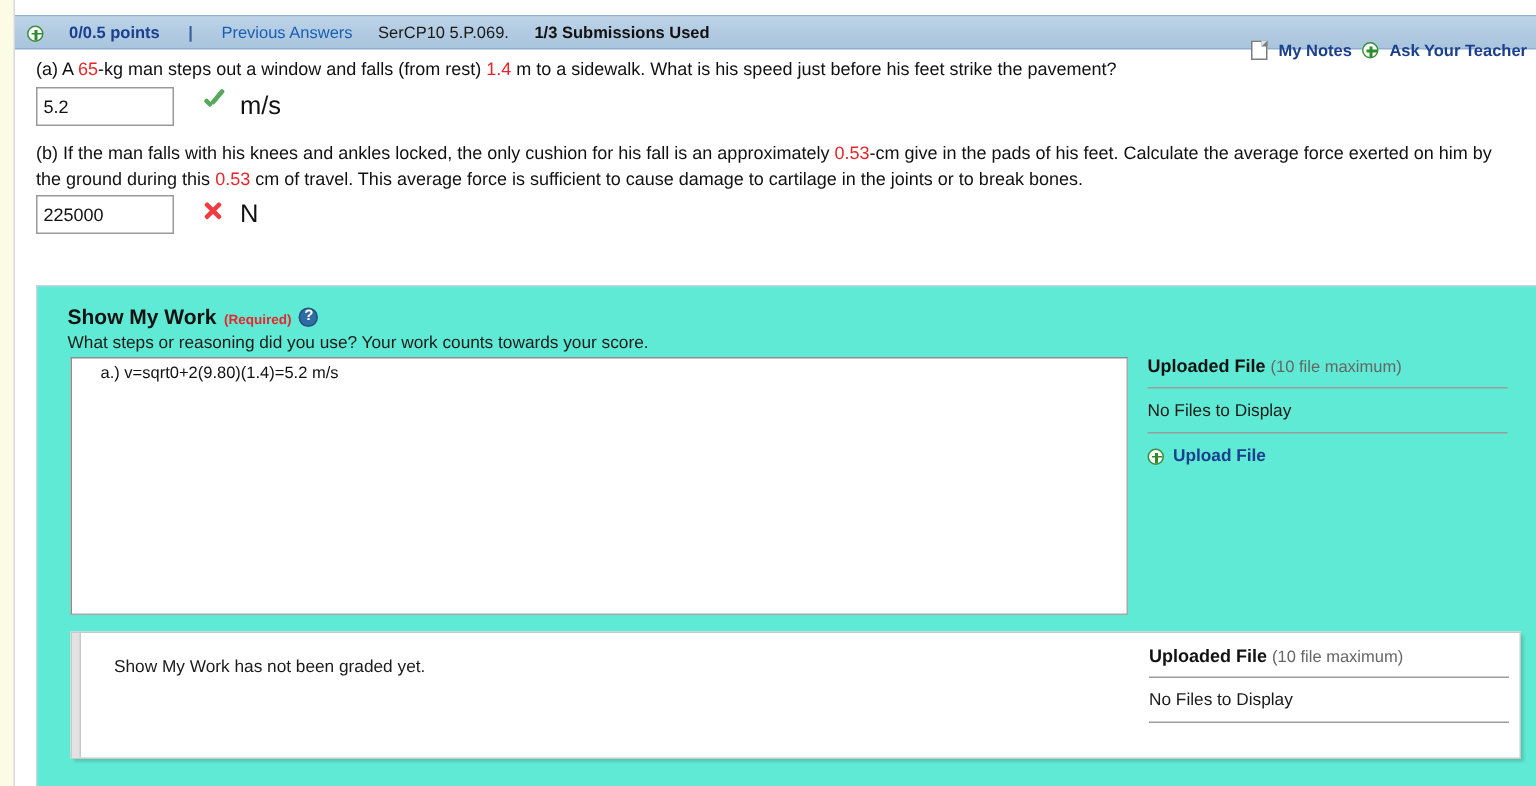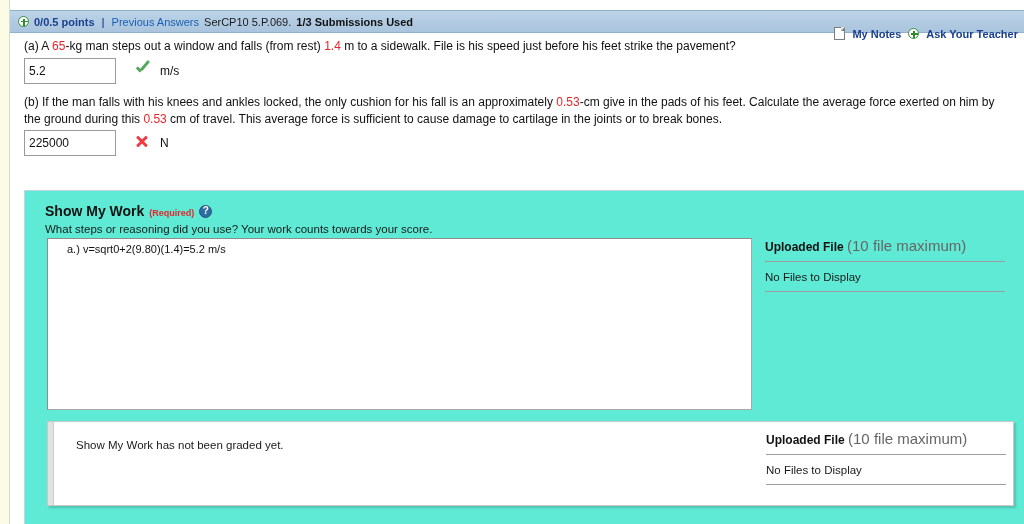--- a/index.html
+++ b/index.html
@@ -27,21 +27,21 @@
 
   
   .qbar {
     position: absolute; left: 0; top: 10px; width: 1014px; height: 23px;
     background: linear-gradient(to bottom, #bdd4e7 0%, #b2cbe2 50%, #a9c4dd 100%);
     border-top: 1px solid #8fb0cc;
     border-bottom: 1px solid #8fb0cc;
     display: flex; align-items: center;
     font-size: 11px;
   }
-  .qbar-left { display: flex; align-items: flex-start; gap: 5px; padding-left: 8px; }
+  .qbar-left { display: flex; align-items: flex-end; gap: 17px; padding-left: 8px; }
   .qbar-right { margin-left: auto; display: flex; align-items: center; gap: 7px; padding-right: 6px; margin-top: 24px; }
 
   .plus-circle {
     width: 11px; height: 11px; border-radius: 50%;
     background: #ffffff; border: 1px solid #3b8f3b;
     position: relative; display: inline-block; flex: 0 0 auto;
   }
   .plus-circle::before, .plus-circle::after {
     content: ""; position: absolute; background: #2e8b2e;
   }
@@ -97,21 +97,21 @@
     width: 12px; height: 2.8px; background: #57a85c;
     transform: rotate(-50deg); border-radius: 1px;
   }
   .x-mark { display: inline-block; width: 14px; height: 14px; position: relative; }
   .x-mark::before, .x-mark::after {
     content: ""; position: absolute; left: 0; top: 5.5px;
     width: 14px; height: 3px; background: #ef3b41; border-radius: 1px;
   }
   .x-mark::before { transform: rotate(45deg); }
   .x-mark::after  { transform: rotate(-45deg); }
-  .unit { font-size: 12px; color: #111; margin-left: 6px; }
+  .unit { font-size: 17px; color: #111; margin-left: 6px; }
 
   
   .smw-panel {
     position: absolute; left: 14px; top: 190px;
     width: 1006px; height: 334px;
     background: #5eead4;
     border-top: 1px solid #c4d3e0;
     border-left: 1px solid #c4d3e0;
   }
   .smw-panel::after {
@@ -139,21 +139,21 @@
     font-family: "Liberation Sans", sans-serif;
     font-size: 11px; color: #111; line-height: 15px;
     padding: 3px 19px; resize: none; outline: none;
     overflow: hidden;
   }
 
   
   .upload-col { position: absolute; left: 740px; top: 46px; width: 240px; }
   .uf-head { font-size: 12px; color: #111; padding-bottom: 7px; }
   .uf-head b { font-weight: bold; }
-  .uf-sub { font-size: 15px; color: #666; }
+  .uf-sub { font-size: 11px; color: #666; }
   .uf-rule { height: 1px; background: #9d9d9d; width: 100%; }
   .uf-empty { font-size: 11.5px; color: #1a1a1a; padding: 9px 0 8px 0; }
   .uf-upload-row { display: flex; align-items: center; gap: 6px; padding-top: 9px; }
   .uf-upload-link { color: #1a3f8f; font-weight: bold; font-size: 11.5px; text-decoration: none; }
 
   
   .graded-panel {
     position: absolute; left: 22px; top: 230px;
     width: 967px; height: 85px;
     background: #ffffff;
@@ -190,21 +190,21 @@
         <span class="subs-used">1/3 Submissions Used</span>
       </div>
       <div class="qbar-right">
         <span class="page-icon"></span>
         <a class="bar-link" href="#">My Notes</a>
         <span class="plus-circle"></span>
         <a class="bar-link" href="#">Ask Your Teacher</a>
       </div>
     </div>
 
-    <div class="qblock qa"><span>(a)</span><span> A </span><span class="red">65</span><span>-kg man steps out a window and falls (from rest) </span><span class="red">1.4</span><span> m to a sidewalk. File is his speed just before his feet strike the pavement?</span></div>
+    <div class="qblock qa"><span>(a)</span><span> A </span><span class="red">65</span><span>-kg man steps out a window and falls (from rest) </span><span class="red">1.4</span><span> m to a sidewalk. What is his speed just before his feet strike the pavement?</span></div>
 
     <div class="ans-row ans-a">
       <input class="ans-input" type="text" value="5.2" style="">
       <span class="mark"><span class="check-mark"></span></span>
       <span class="unit">m/s</span>
     </div>
 
     <div class="qblock qb"><span>(b)</span><span> If the man falls with his knees and ankles locked, the only cushion for his fall is an approximately </span><span class="red">0.53</span><span>-cm give in the pads of his feet. Calculate the average force exerted on him by the ground during this </span><span class="red">0.53</span><span> cm of travel. This average force is sufficient to cause damage to cartilage in the joints or to break bones.</span></div>
 
     <div class="ans-row ans-b">
@@ -226,20 +226,24 @@
       <textarea class="work-area" style="">a.) v=sqrt0+2(9.80)(1.4)=5.2 m/s</textarea>
 
       <div class="upload-col">
         <div class="uf-head">
           <b>Uploaded File</b>
           <span class="uf-sub">(10 file maximum)</span>
         </div>
         <div class="uf-rule"></div>
         <div class="uf-empty">No Files to Display</div>
         <div class="uf-rule"></div>
+        <div class="uf-upload-row">
+          <span class="plus-circle"></span>
+          <a class="uf-upload-link" href="#">Upload File</a>
+        </div>
       </div>
 
       <div class="graded-panel">
         <div class="graded-accent"></div>
         <div class="graded-text">Show My Work has not been graded yet.</div>
         <div class="graded-upload">
           <div class="uf-head">
             <b>Uploaded File</b>
             <span class="uf-sub">(10 file maximum)</span>
           </div>

